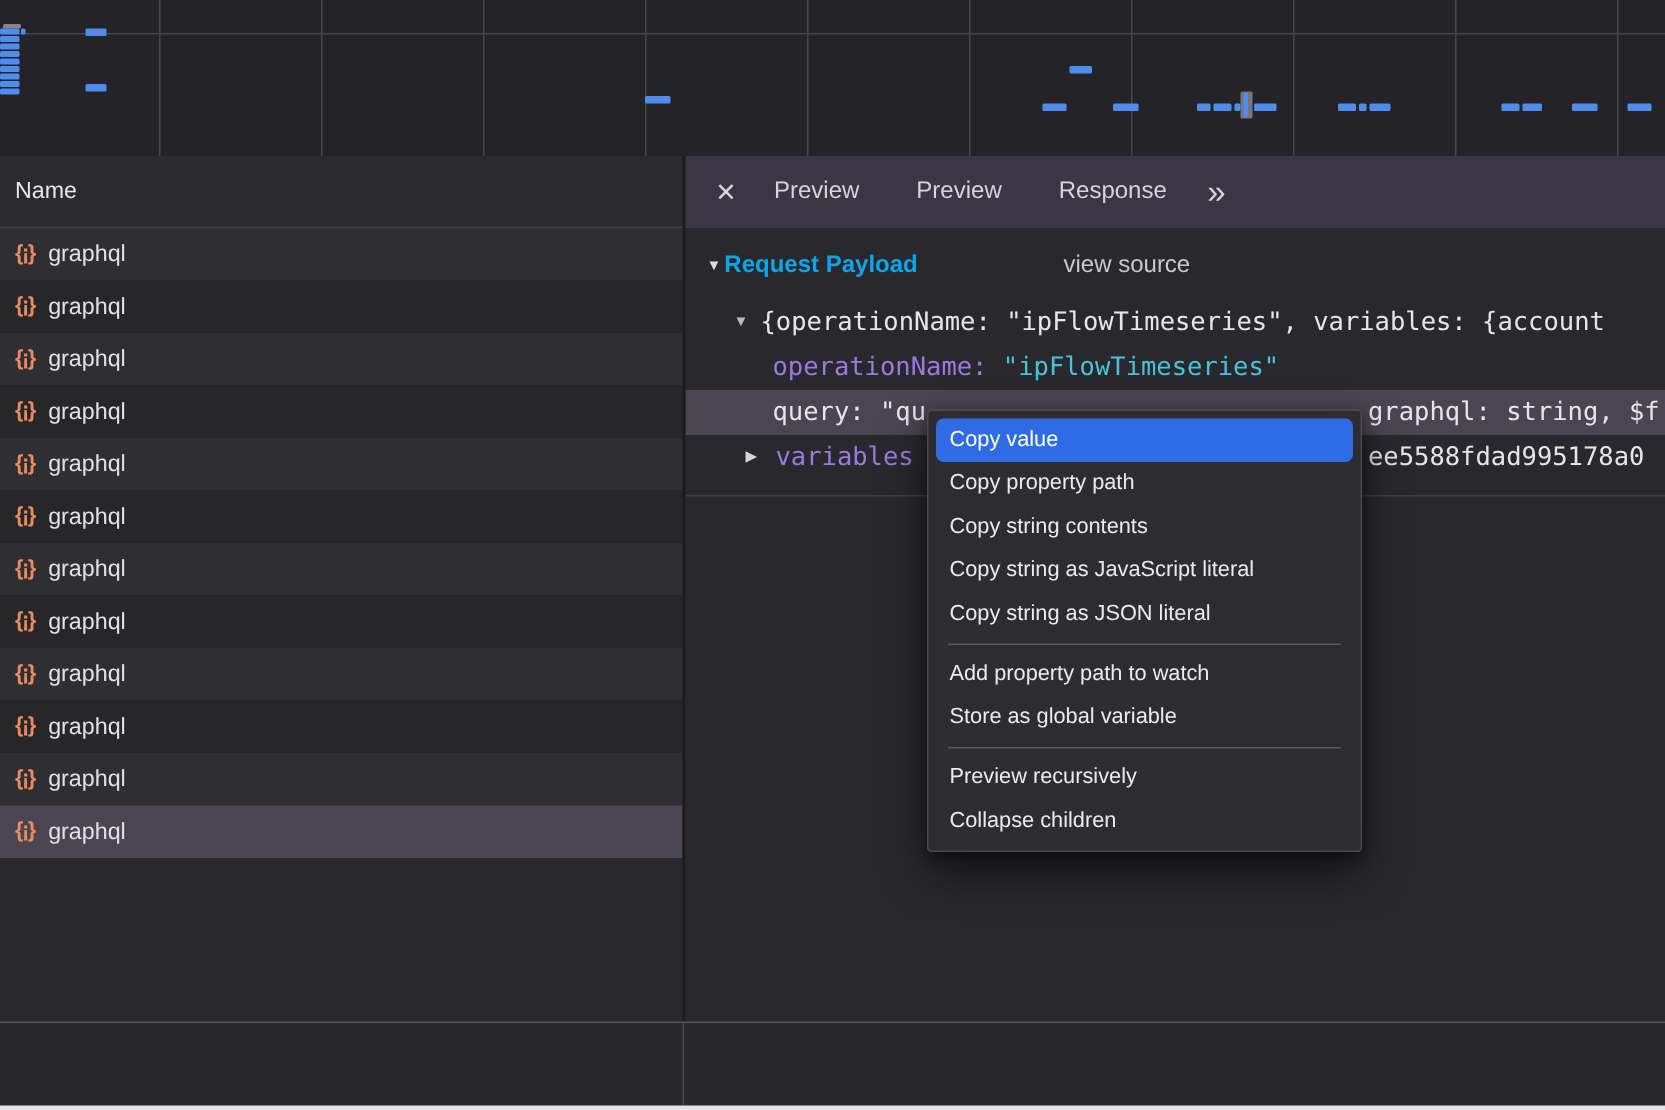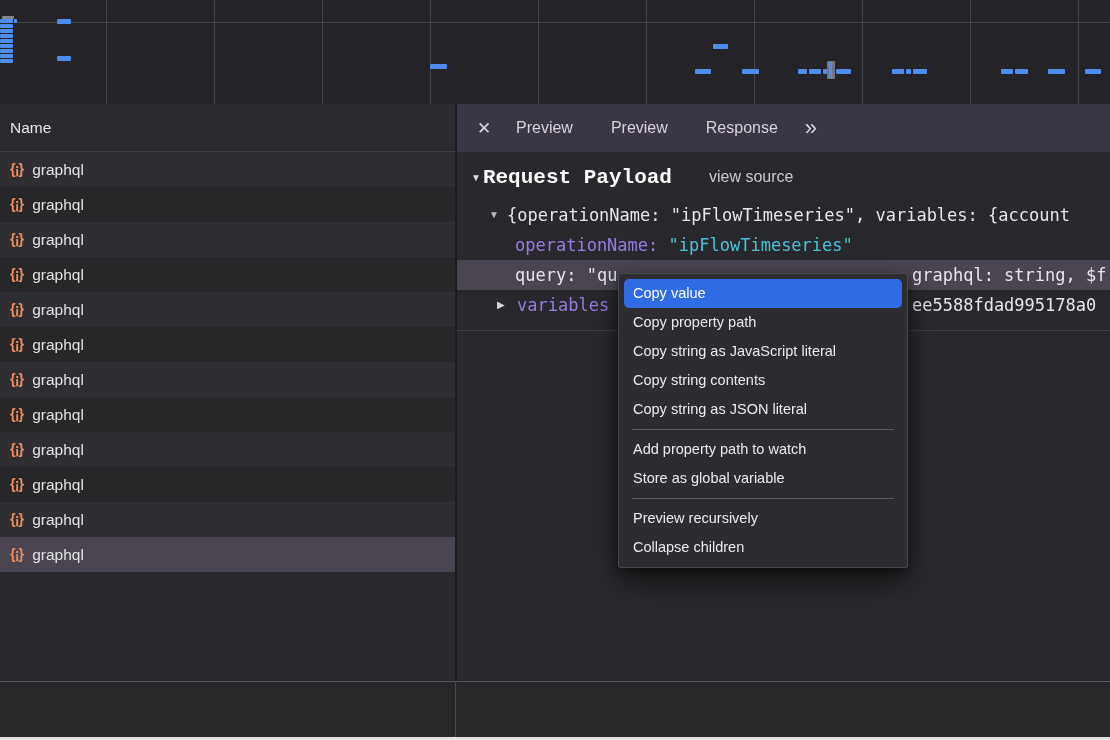--- a/index.html
+++ b/index.html
@@ -38,21 +38,21 @@
   .close-btn{color:#d6d3da;font-size:17px;width:26px;text-align:center;cursor:default;}
   .tab{position:relative;height:48px;line-height:48px;margin:0 6px;padding:0 13px;
        color:#d6d3da;font-size:16px;}
   .tab.selected{color:#bda2f9;}
   .tab.selected::after{content:"";position:absolute;left:3px;right:3px;bottom:0;height:3px;
        background:#a585f2;border-radius:2px;}
   .overflow-btn{color:#d6d3da;font-size:22px;margin-left:8px;line-height:48px;}
 
   .payload-header{position:absolute;left:14px;top:60px;height:26px;display:flex;align-items:center;}
   .payload-header .disc{color:#dcdcde;font-size:10px;margin-right:2px;}
-  .payload-header .title{color:#ffffff;font-size:21px;font-weight:700;font-family:Liberation Mono, monospace;}
+  .payload-header .title{color:#0ea5e9;font-size:16px;font-weight:700;}
   .view-source{position:absolute;left:252px;top:60px;height:26px;line-height:26px;
                color:#c9c9cd;font-size:16px;}
 
   .tree-row{position:absolute;left:0;right:0;height:30px;line-height:30px;white-space:nowrap;
             font-family:"DejaVu Sans Mono",monospace;font-size:17px;color:#e6e6e8;overflow:hidden;}
   .tree-arrow{position:absolute;font-size:10px;color:#b9b9bf;font-family:"Liberation Sans",sans-serif;}
   .k{color:#987be0;}
   .s{color:#48c2d8;}
   .plain{color:#e6e6e8;}
   .row-hl{background:#4a4551;}
@@ -240,22 +240,22 @@
       <span class="k" style="position:absolute;left:60px;">variables</span>
       <span class="frag-right plain">ee5588fdad995178a0</span>
     </div>
 
     <div class="tree-end-border"></div>
   </div>
 
   <div class="ctx-menu">
       <div class="menu-item highlighted">Copy value</div>
       <div class="menu-item">Copy property path</div>
+      <div class="menu-item">Copy string contents</div>
       <div class="menu-item">Copy string as JavaScript literal</div>
-      <div class="menu-item">Copy string contents</div>
       <div class="menu-item">Copy string as JSON literal</div>
       <div class="menu-sep"></div>
       <div class="menu-item">Add property path to watch</div>
       <div class="menu-item">Store as global variable</div>
       <div class="menu-sep"></div>
       <div class="menu-item">Preview recursively</div>
       <div class="menu-item">Collapse children</div>
     </div>
 
   <div class="footer">

